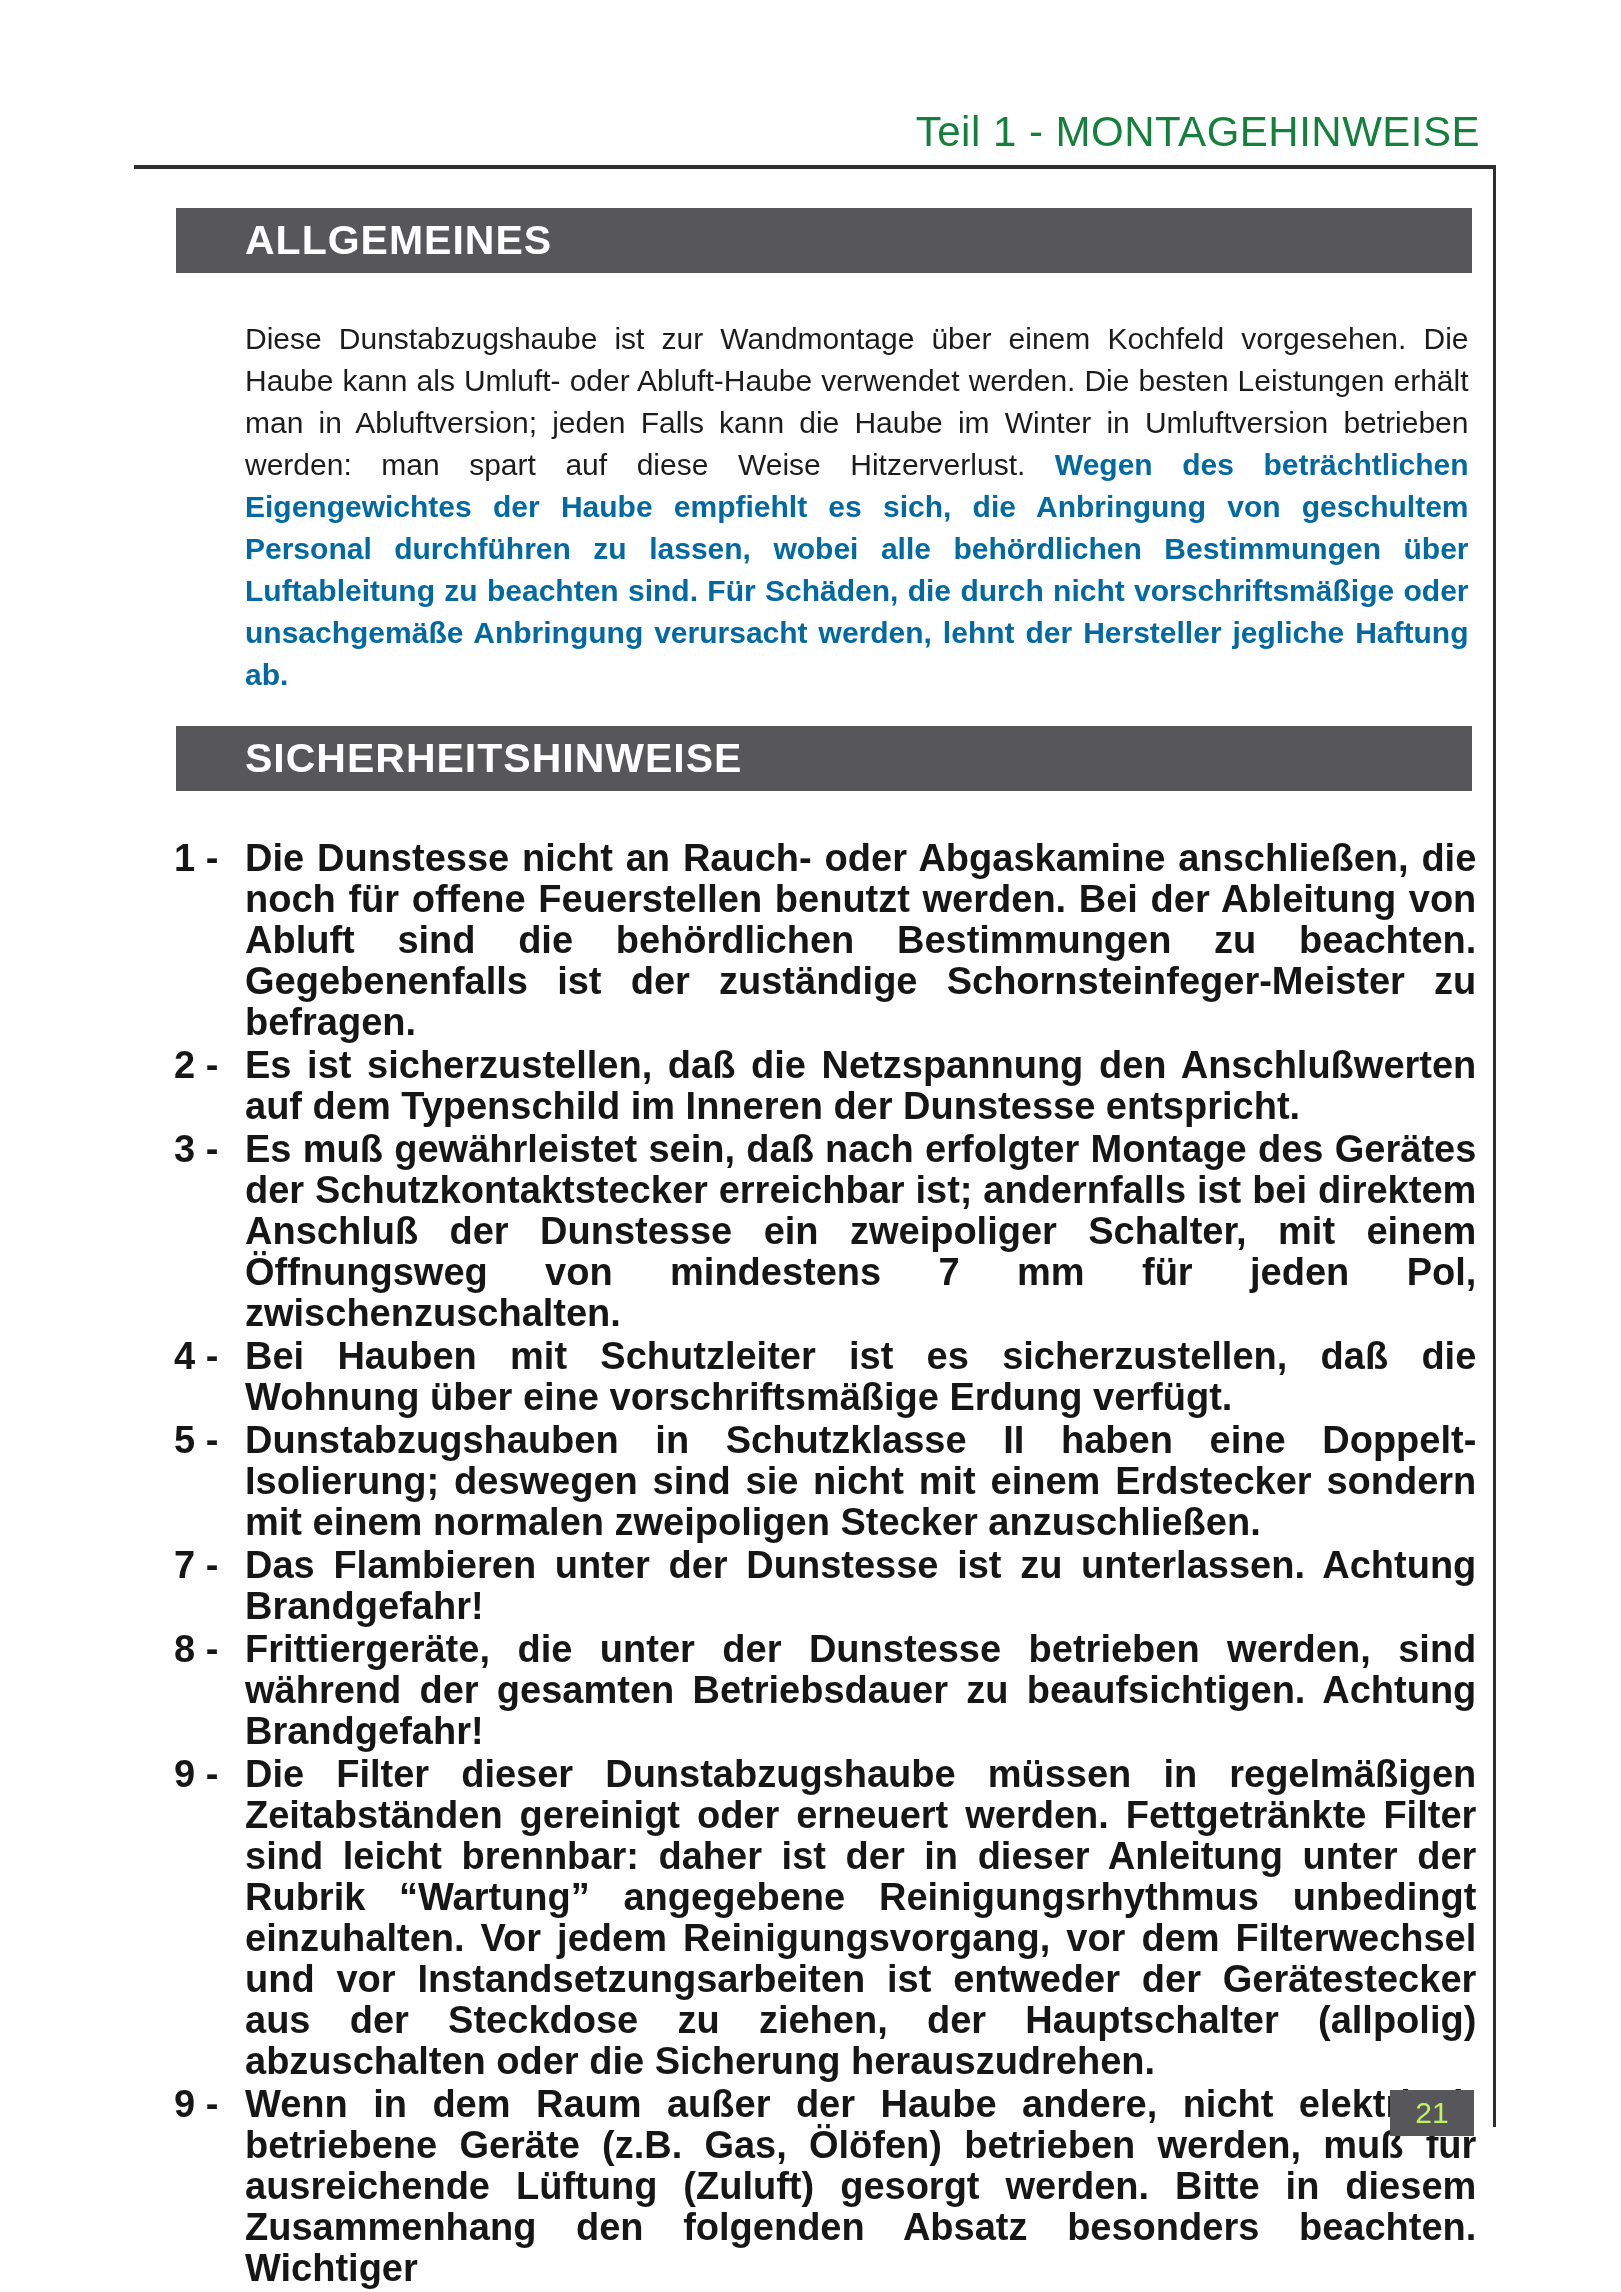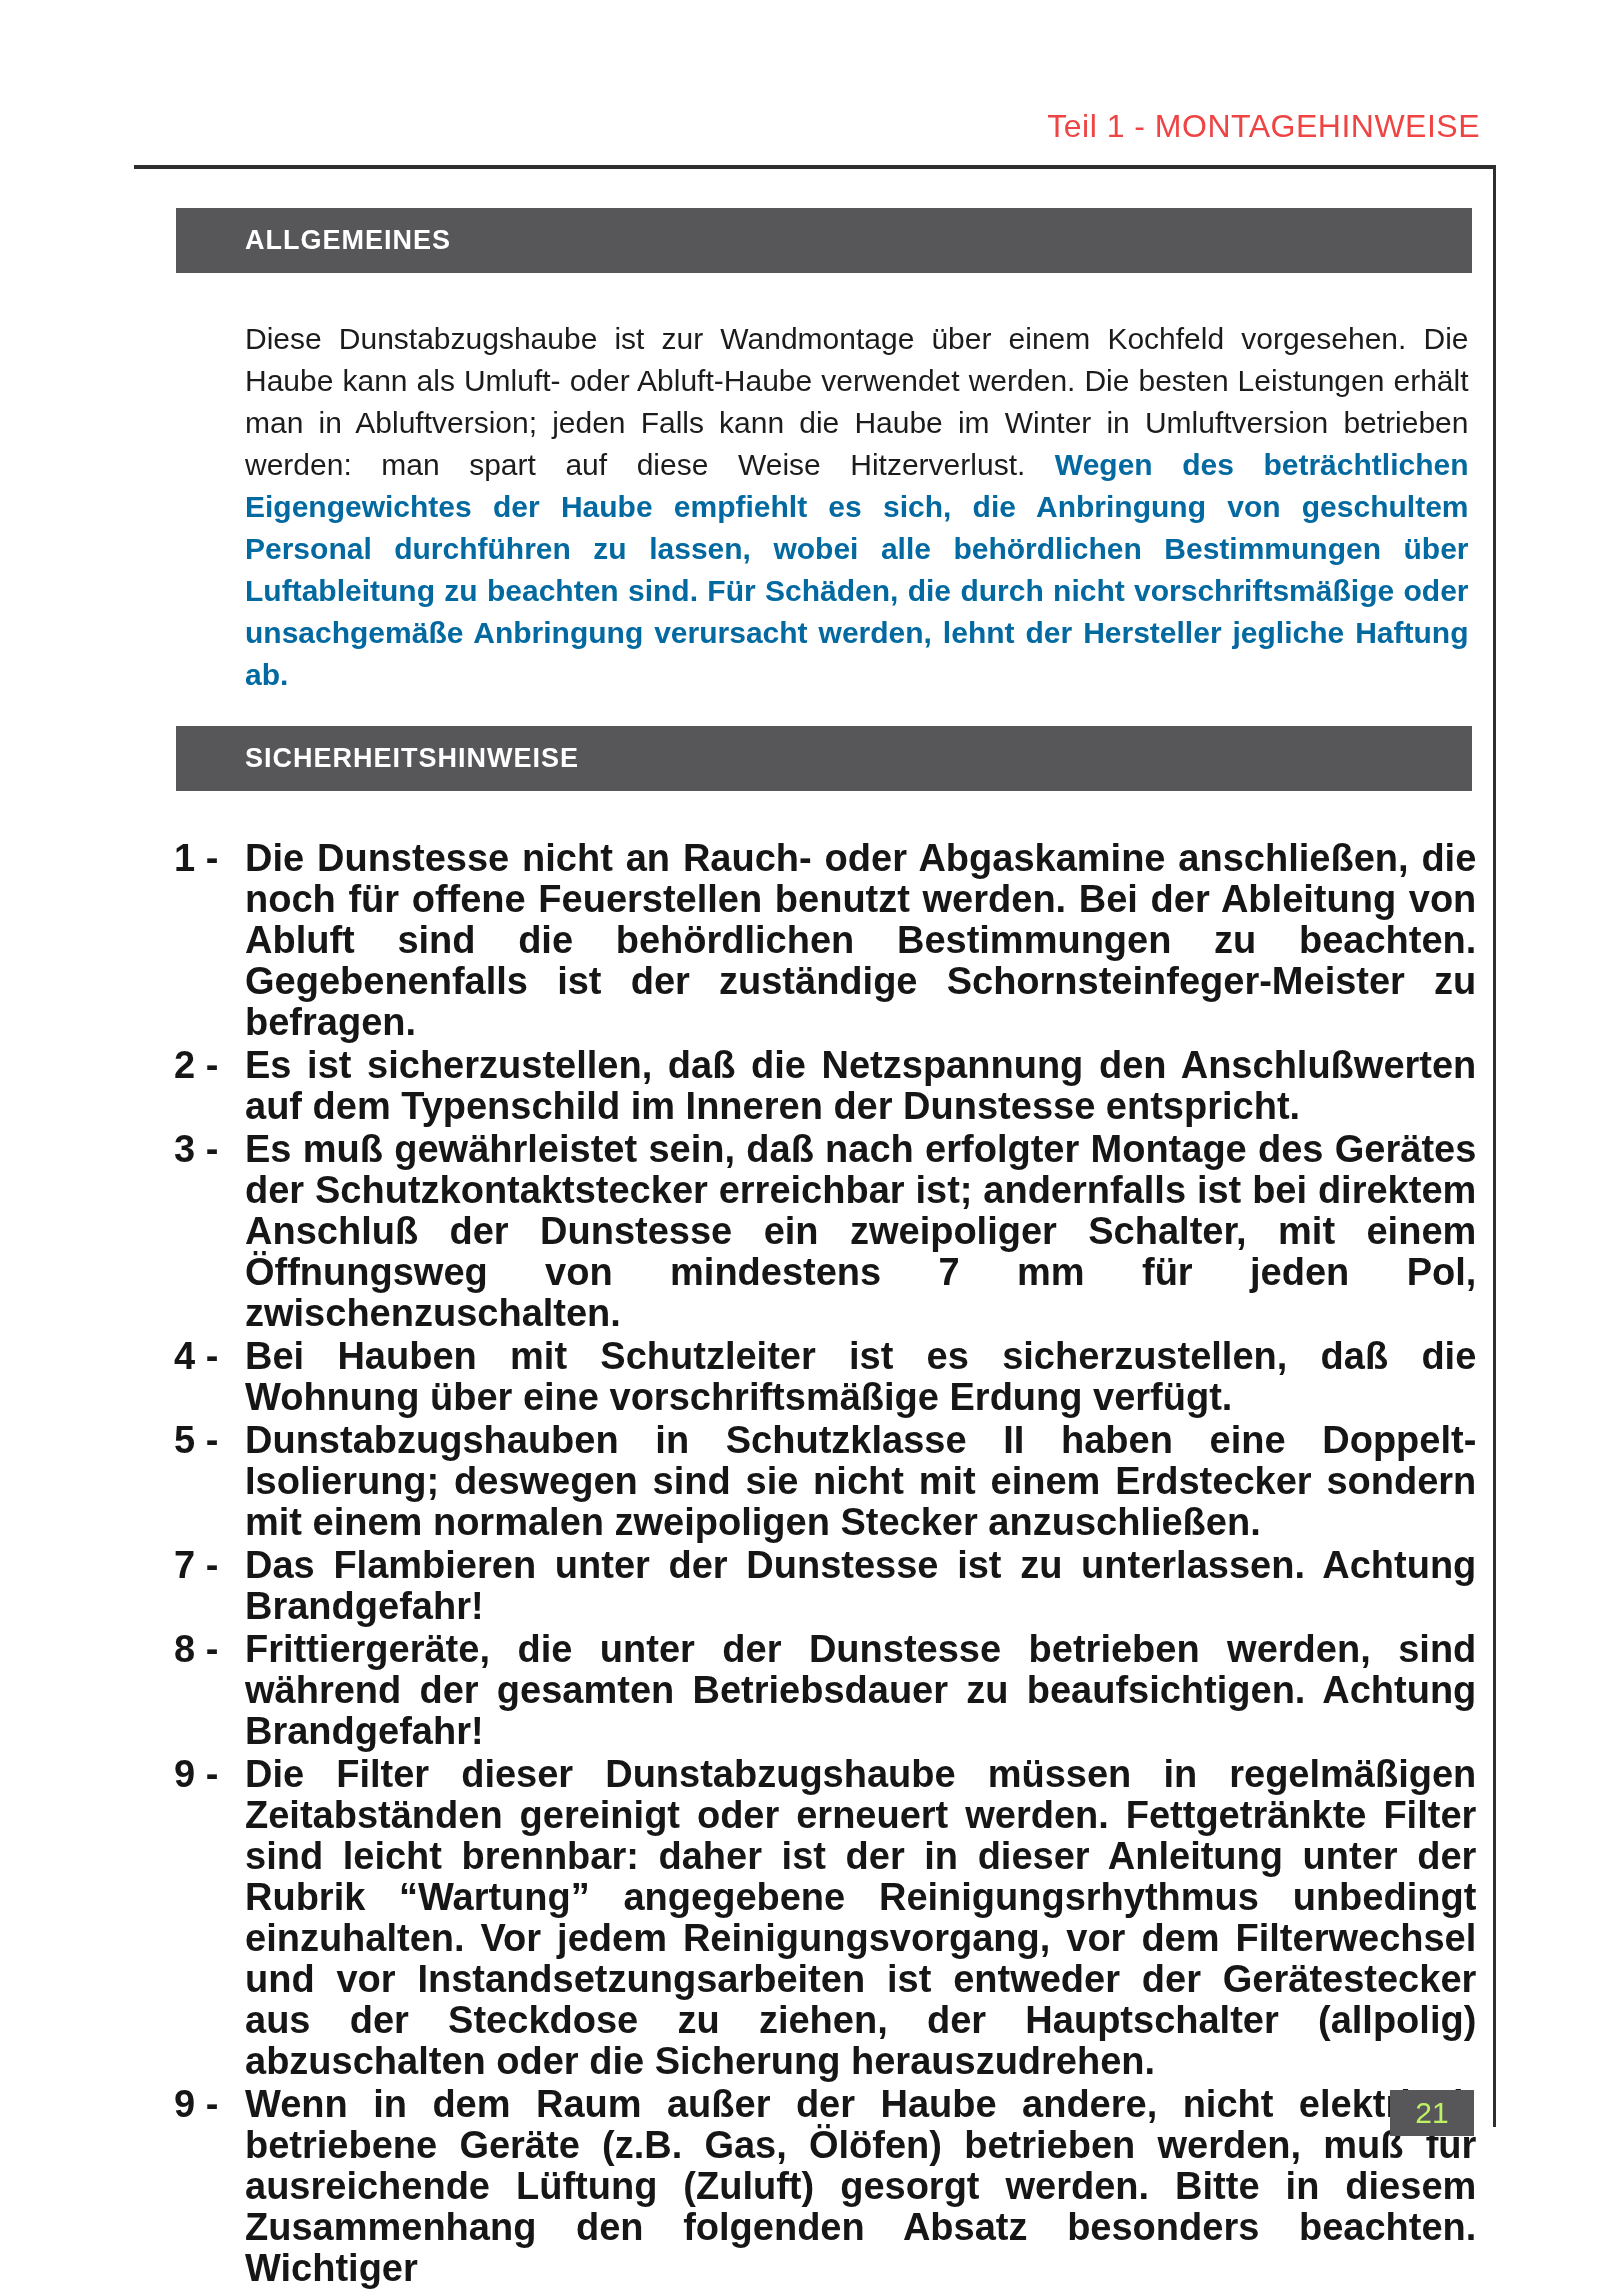--- a/index.html
+++ b/index.html
@@ -12,22 +12,22 @@
     height: 2293px;
     background: #ffffff;
     overflow: hidden;
     margin: 0 auto;
   }
 
   .doc-header {
     position: absolute;
     top: 108px;
     right: 141px;
-    font-size: 32px;
-    color: #ef4444;
+    font-size: 42px;
+    color: #15803d;
     letter-spacing: 0.5px;
     white-space: nowrap;
   }
 
   .top-rule {
     position: absolute;
     left: 134px;
     top: 165px;
     width: 1361px;
     height: 3.9px;
@@ -49,21 +49,21 @@
     top: 169px;
     width: 1358px;
   }
 
   .section-bar {
     margin: 39px 19.6px 0 42px;
     height: 65px;
     background: #57575a;
     color: #ffffff;
     font-weight: bold;
-    font-size: 27px;
+    font-size: 41px;
     line-height: 65px;
     padding-left: 69px;
     letter-spacing: 1px;
   }
   .section-bar.second { margin-top: 30px; }
 
   .intro {
     margin: 45px 23.5px 0 111px;
     font-size: 30px;
     line-height: 42px;

